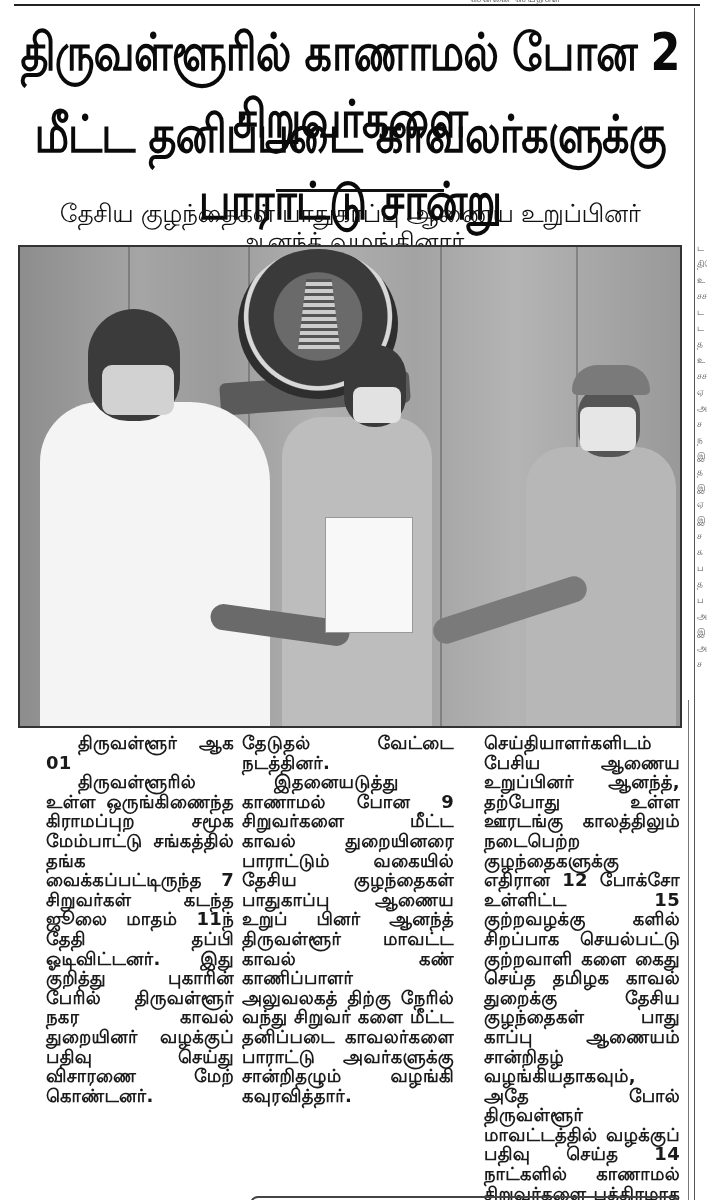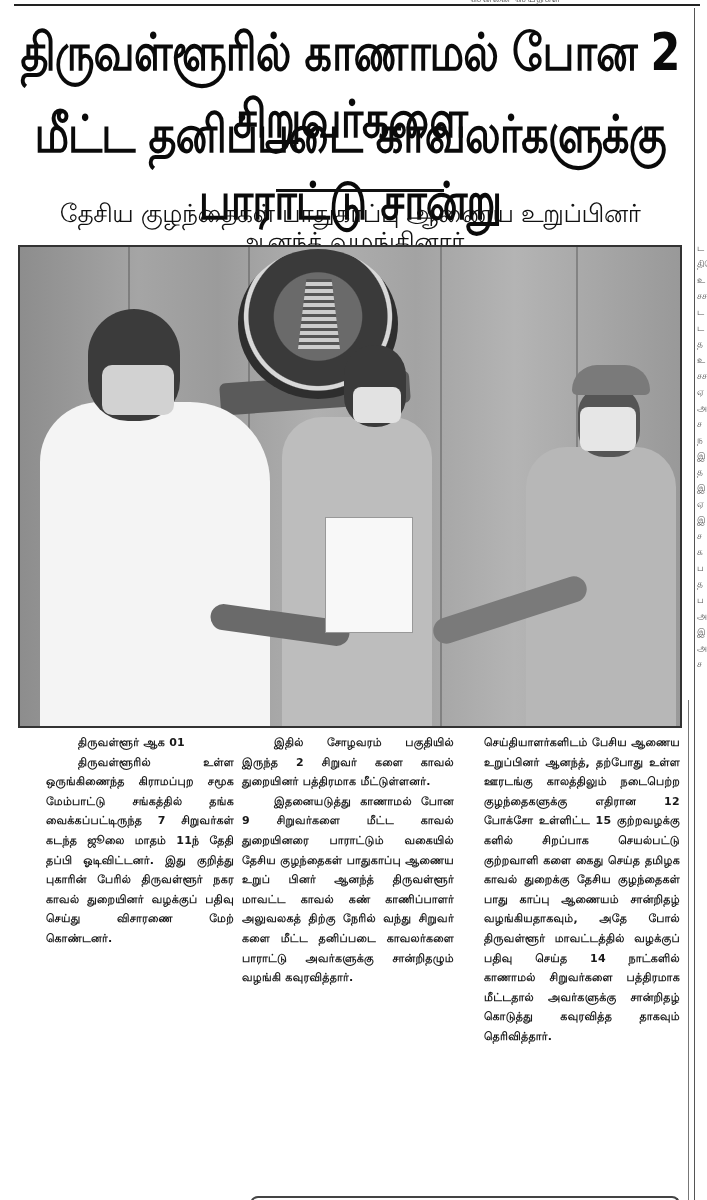--- a/index.html
+++ b/index.html
@@ -41,21 +41,21 @@
   .p2-head { left: 324px; top: 98px; width: 62px; height: 82px; background: #3a3a3a; border-radius: 30px; }
   .p2-mask { left: 333px; top: 140px; width: 48px; height: 36px; background: #e2e2e2; border-radius: 8px; }
   .p3-body { left: 506px; top: 200px; width: 150px; height: 283px; background: #b7b7b7; border-radius: 40px 40px 0 0; }
   .p3-cap { left: 552px; top: 118px; width: 78px; height: 30px; background: #7a7a7a; border-radius: 30px 30px 6px 6px; }
   .p3-head { left: 558px; top: 140px; width: 62px; height: 70px; background: #555; border-radius: 26px; }
   .p3-mask { left: 560px; top: 160px; width: 56px; height: 44px; background: #e6e6e6; border-radius: 8px; }
   .arm-left { left: 190px; top: 365px; width: 140px; height: 26px; background: #6a6a6a; border-radius: 13px; transform: rotate(8deg); }
   .arm-right { left: 410px; top: 350px; width: 160px; height: 26px; background: #7a7a7a; border-radius: 13px; transform: rotate(-18deg); }
   .certificate { position: absolute; left: 305px; top: 270px; width: 88px; height: 116px; background: #f8f8f8; border: 1px solid #999; }
 
-  .col { position: absolute; top: 733px; font-size: 11px; line-height: 19.6px; color: #1a1a1a;
+  .col { position: absolute; top: 733px; font-size: 18px; line-height: 19.6px; color: #1a1a1a;
     text-align: justify; font-weight: bold; letter-spacing: 0.3px; }
   .col p { text-indent: 0; }
   .col p.indent { text-indent: 32px; }
   .col1 { left: 46px; width: 188px; }
   .col2 { left: 242px; width: 212px; }
   .col3 { left: 484px; width: 196px; }
 
   .bottom-box { position: absolute; left: 250px; top: 1196px; width: 430px; height: 8px;
     border: 2px solid #444; border-radius: 8px 8px 0 0; border-bottom: none; }
 
@@ -101,21 +101,21 @@
     <div class="person arm-right"></div>
     <div class="certificate"></div>
   </div>
 
   <div class="col col1">
     <p class="indent">திருவள்ளூர் ஆக 01</p>
     <p class="indent">திருவள்ளூரில் உள்ள ஒருங்கிணைந்த கிராமப்புற சமூக மேம்பாட்டு சங்கத்தில் தங்க வைக்கப்பட்டிருந்த 7 சிறுவர்கள் கடந்த ஜூலை மாதம் 11ந் தேதி தப்பி ஓடிவிட்டனர். இது குறித்து புகாரின் பேரில் திருவள்ளூர் நகர காவல் துறையினர் வழக்குப் பதிவு செய்து விசாரணை மேற் கொண்டனர்.</p>
   </div>
 
   <div class="col col2">
-    <p class="indent">இதில் சோழவரம் பகுதியில் இருந்த 2 சிறுவர் களை காவல் துறையினர் பத்திரமாக மீட்டுள்ளனர்.</p>
+    <p>தேடுதல் வேட்டை நடத்தினர்.</p>
     <p class="indent">இதனையடுத்து காணாமல் போன 9 சிறுவர்களை மீட்ட காவல் துறையினரை பாராட்டும் வகையில் தேசிய குழந்தைகள் பாதுகாப்பு ஆணைய உறுப் பினர் ஆனந்த் திருவள்ளூர் மாவட்ட காவல் கண் காணிப்பாளர் அலுவலகத் திற்கு நேரில் வந்து சிறுவர் களை மீட்ட தனிப்படை காவலர்களை பாராட்டு அவர்களுக்கு சான்றிதழும் வழங்கி கவுரவித்தார்.</p>
   </div>
 
   <div class="col col3">
     <p>செய்தியாளர்களிடம் பேசிய ஆணைய உறுப்பினர் ஆனந்த், தற்போது உள்ள ஊரடங்கு காலத்திலும் நடைபெற்ற குழந்தைகளுக்கு எதிரான 12 போக்சோ உள்ளிட்ட 15 குற்றவழக்கு களில் சிறப்பாக செயல்பட்டு குற்றவாளி களை கைது செய்த தமிழக காவல் துறைக்கு தேசிய குழந்தைகள் பாது காப்பு ஆணையம் சான்றிதழ் வழங்கியதாகவும், அதே போல் திருவள்ளூர் மாவட்டத்தில் வழக்குப் பதிவு செய்த 14 நாட்களில் காணாமல் சிறுவர்களை பத்திரமாக மீட்டதால் அவர்களுக்கு சான்றிதழ் கொடுத்து கவுரவித்த தாகவும் தெரிவித்தார்.</p>
   </div>
 
   <div class="right-vline2"></div>
   <div class="bottom-box"></div>
 

